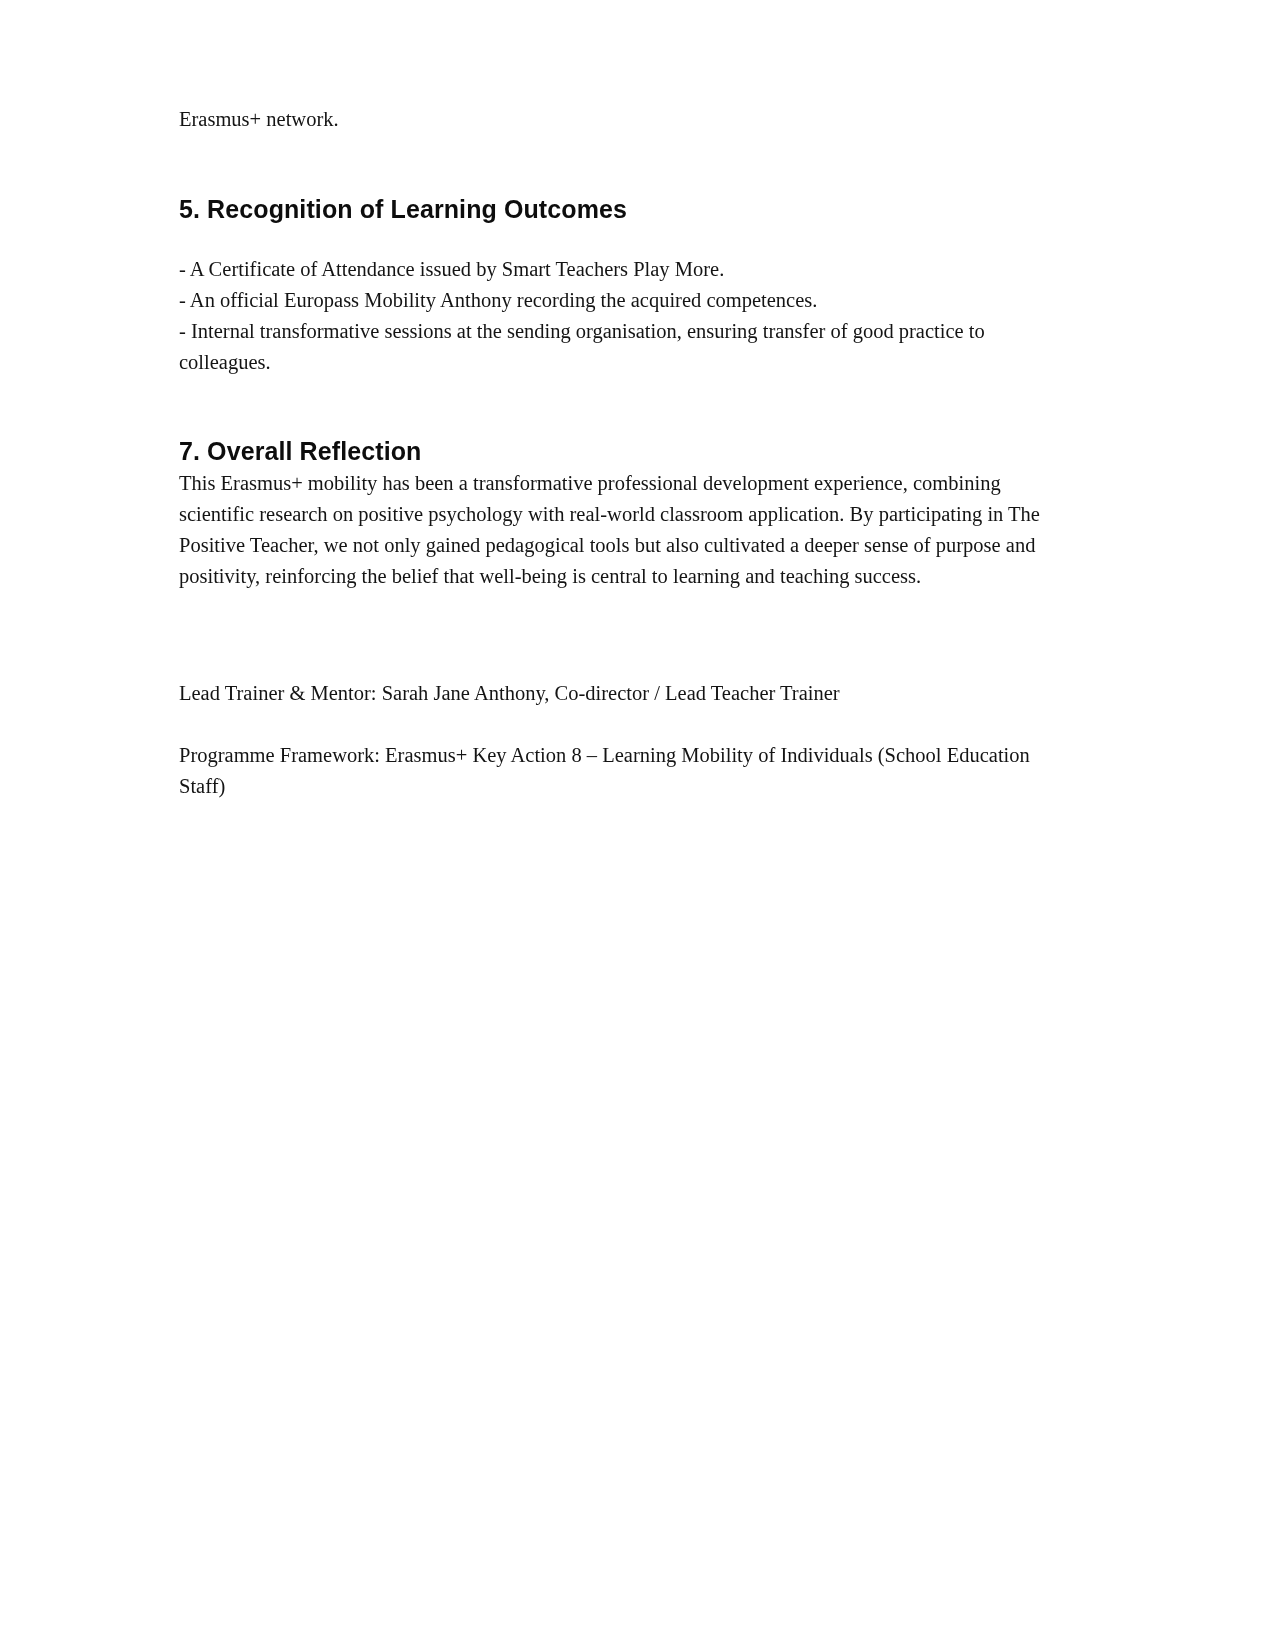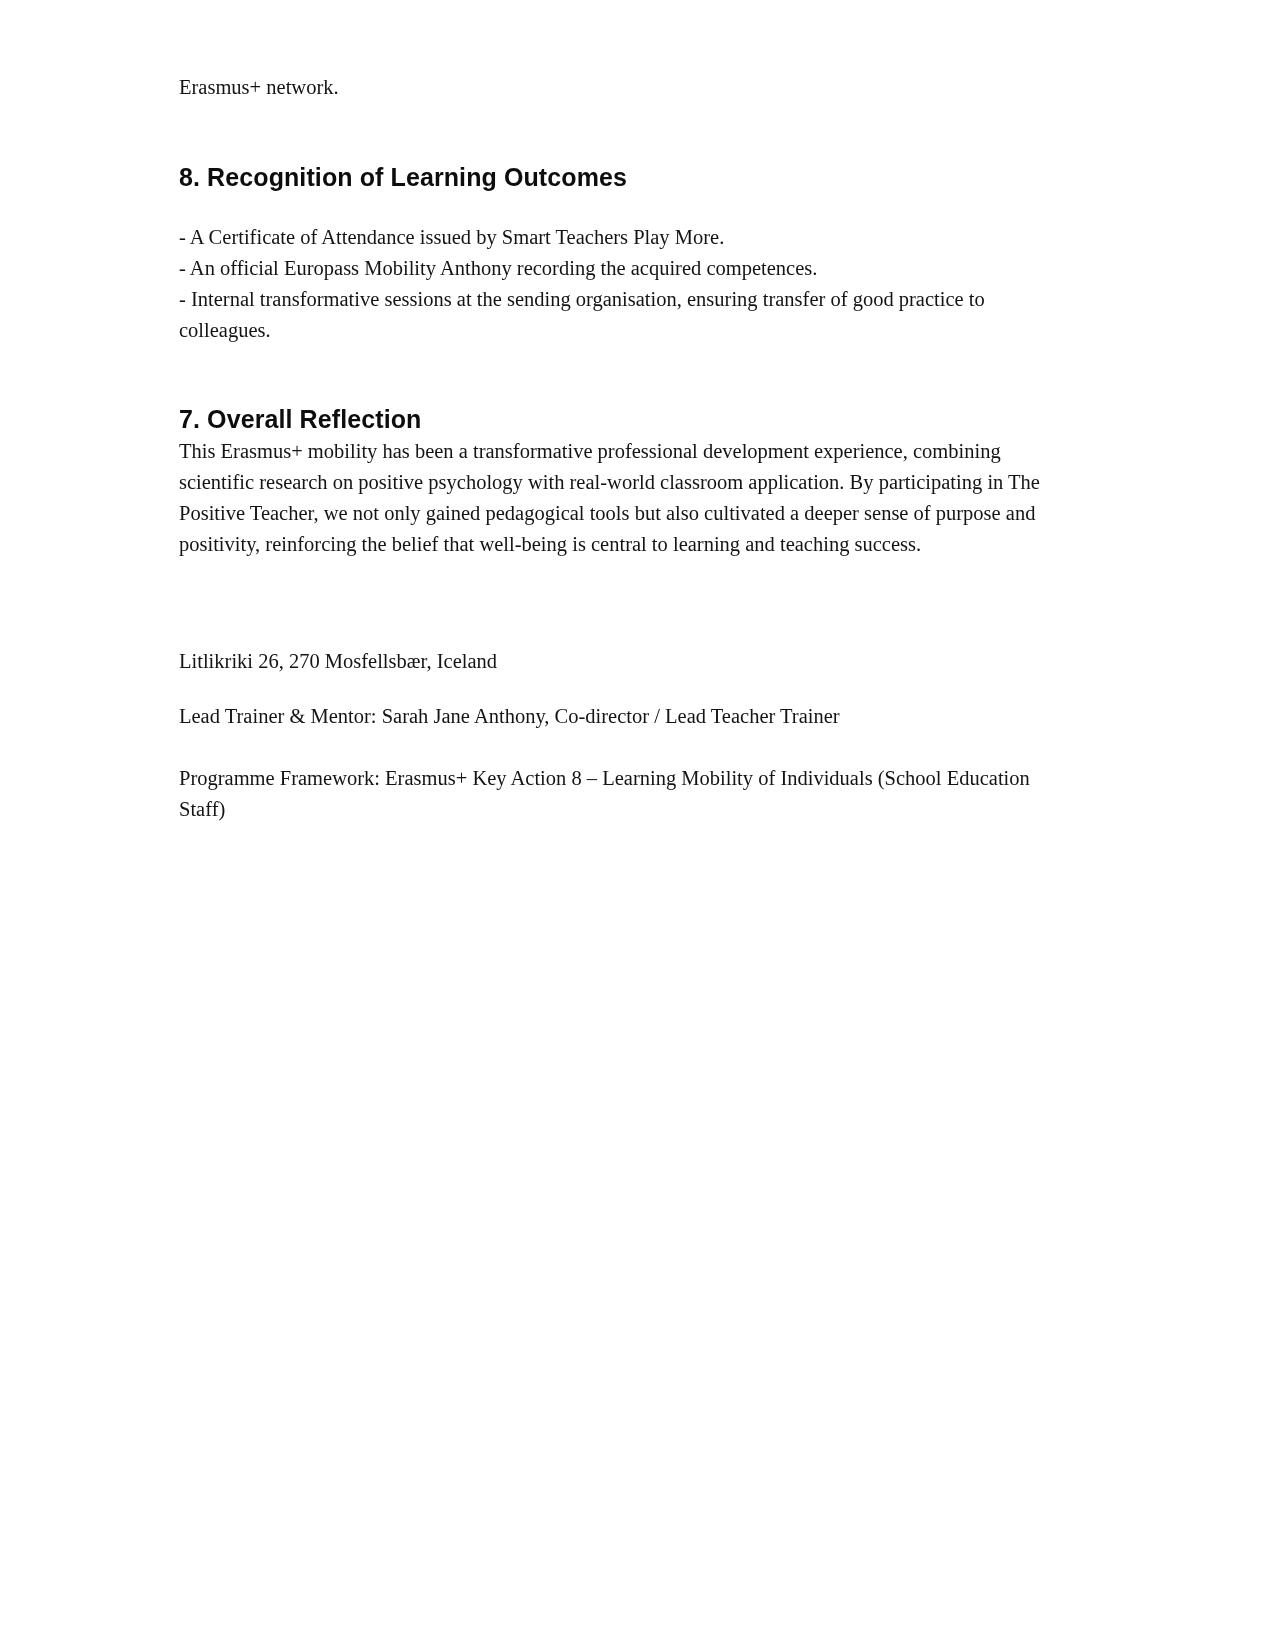--- a/index.html
+++ b/index.html
@@ -15,21 +15,21 @@
     color: #141414;
   }
   .page {
     position: absolute;
     top: 0;
     left: 0;
     width: 1275px;
     height: 1650px;
     background: #ffffff;
     box-sizing: border-box;
-    padding: 72px 228px 0 179px;
+    padding: 104px 228px 0 179px;
   }
   .body-text {
     font-family: "Liberation Serif", "DejaVu Serif", serif;
     font-size: 20.5px;
     line-height: 31px;
     margin: 0;
     color: #141414;
     width: 868px;
   }
   .heading {
@@ -50,33 +50,32 @@
   .mt-programme-block { margin-top: 31px; }
   .line { margin: 0; }
 </style>
 </head>
 <body>
 
 <div class="page">
 
   <p class="body-text">Erasmus+ network.</p>
 
-  <h2 class="heading mt-heading-6">8. Recognition of Learning Outcomes</h2>
+  <h2 class="heading mt-heading-6">5. Recognition of Learning Outcomes</h2>
 
   <div class="body-text mt-body-after-heading">
     <p class="line">- A Certificate of Attendance issued by Smart Teachers Play More.</p>
     <p class="line">- An official Europass Mobility Anthony recording the acquired competences.</p>
     <p class="line">- Internal transformative sessions at the sending organisation, ensuring transfer of good practice to colleagues.</p>
   </div>
 
   <h2 class="heading mt-heading-7">7. Overall Reflection</h2>
 
   <p class="body-text mt-reflection">This Erasmus+ mobility has been a transformative professional development experience, combining scientific research on positive psychology with real-world classroom application. By participating in The Positive Teacher, we not only gained pedagogical tools but also cultivated a deeper sense of purpose and positivity, reinforcing the belief that well-being is central to learning and teaching success.</p>
 
   <div class="body-text mt-host-block">
-    <p class="line">Litlikriki 26, 270 Mosfellsbær, Iceland</p>
   </div>
 
   <p class="body-text mt-lead-block">Lead Trainer &amp; Mentor: Sarah Jane Anthony, Co-director / Lead Teacher Trainer</p>
 
   <p class="body-text mt-programme-block">Programme Framework: Erasmus+ Key Action 8 – Learning Mobility of Individuals (School Education Staff)</p>
 
 </div>
 
 </body></html>

